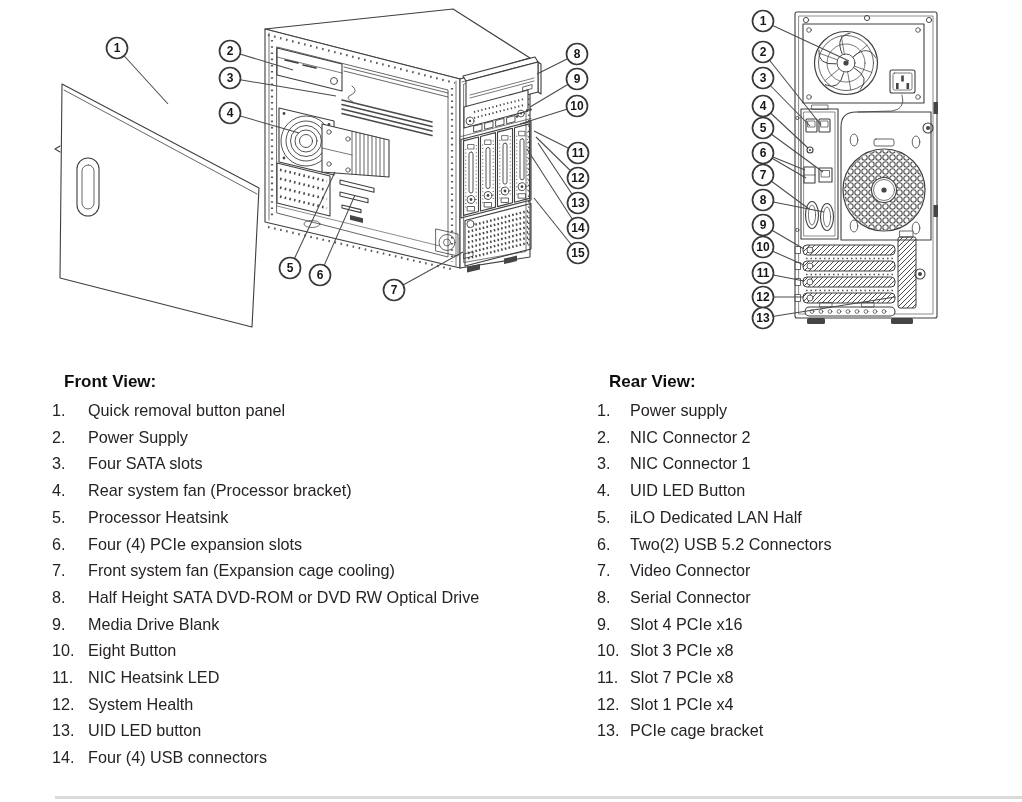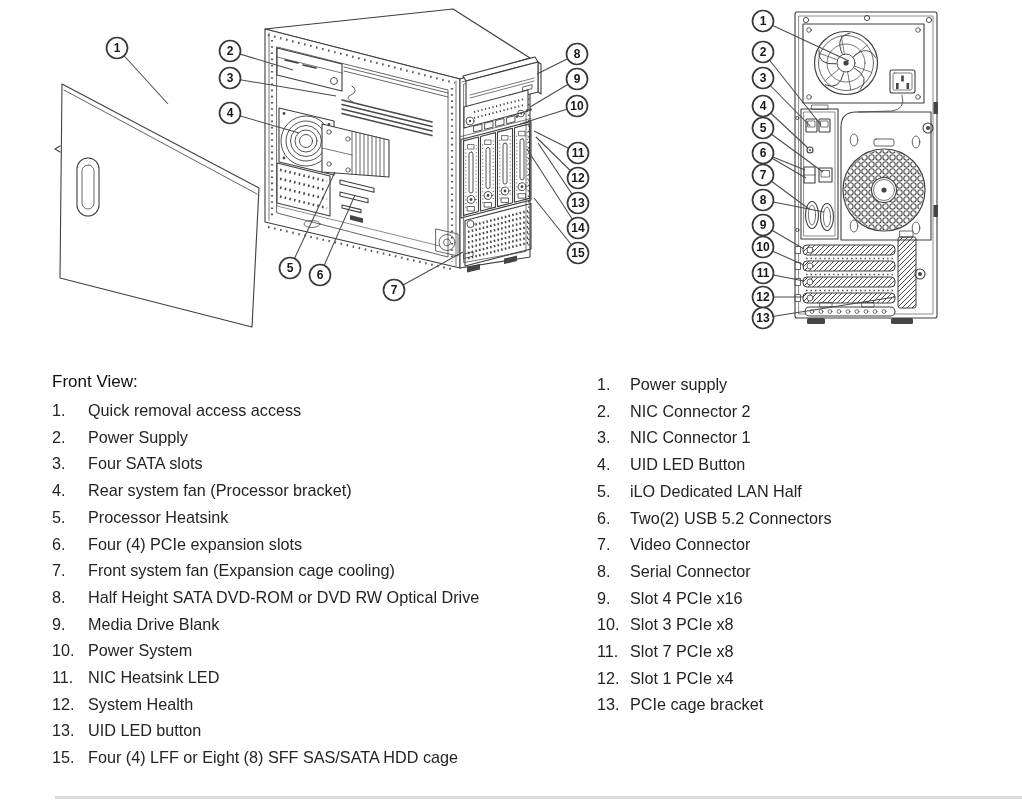--- a/index.html
+++ b/index.html
@@ -22,21 +22,21 @@
   .dk { fill:#454545; stroke:none; }
   .leader { stroke:#4a4a4a; stroke-width:1.05; fill:none; }
   .bubble { fill:#ffffff; stroke:#383838; stroke-width:1.7; }
   .bubble-num { fill:#161616; font-weight:bold; font-size:12px; text-anchor:middle;
                 font-family:"Liberation Sans", sans-serif; }
 
   
   .col { position:absolute; top:371px; }
   .col-front { left:52px; width:535px; }
   .col-rear  { left:597px; width:420px; }
-  .heading { font-weight:normal; font-size:17px; line-height:21px; color:#0e0e0e; margin:0 0 5px 0; }
+  .heading { font-weight:bold; font-size:17px; line-height:21px; color:#0e0e0e; margin:0 0 5px 12px; }
   .row { display:flex; font-size:16.2px; line-height:26.7px; color:#272325; }
   .num { flex:0 0 36px; }
   .col-rear .num { flex:0 0 33px; }
   .txt { flex:1; white-space:nowrap; }
   .bottom-rule { position:absolute; left:55px; right:0; top:796px; height:3px; background:#dadada; }
 </style>
 </head>
 <body>
 
 <div class="page">
@@ -475,21 +475,21 @@
           <text x="763" y="318" dy="4.3" class="bubble-num">13</text>
         </g>
       </g>
 </svg>
 
 <div class="col col-front">
   <div class="heading">Front View:</div>
   <div>
         <div class="row">
           <span class="num">1.</span>
-          <span class="txt">Quick removal access access</span>
+          <span class="txt">Quick removal button panel</span>
         </div>
         <div class="row">
           <span class="num">2.</span>
           <span class="txt">Power Supply</span>
         </div>
         <div class="row">
           <span class="num">3.</span>
           <span class="txt">Four SATA slots</span>
         </div>
         <div class="row">
@@ -511,42 +511,43 @@
         <div class="row">
           <span class="num">8.</span>
           <span class="txt">Half Height SATA DVD-ROM or DVD RW Optical Drive</span>
         </div>
         <div class="row">
           <span class="num">9.</span>
           <span class="txt">Media Drive Blank</span>
         </div>
         <div class="row">
           <span class="num">10.</span>
-          <span class="txt">Power System</span>
+          <span class="txt">Eight Button</span>
         </div>
         <div class="row">
           <span class="num">11.</span>
           <span class="txt">NIC Heatsink LED</span>
         </div>
         <div class="row">
           <span class="num">12.</span>
           <span class="txt">System Health</span>
         </div>
         <div class="row">
           <span class="num">13.</span>
           <span class="txt">UID LED button</span>
         </div>
         <div class="row">
-          <span class="num">15.</span>
-          <span class="txt">Four (4) LFF or Eight (8) SFF SAS/SATA HDD cage</span>
+          <span class="num">14.</span>
+          <span class="txt">Four (4) USB connectors</span>
         </div>
       </div>
 </div>
 
 <div class="col col-rear">
+  <div class="heading">Rear View:</div>
   <div>
         <div class="row">
           <span class="num">1.</span>
           <span class="txt">Power supply</span>
         </div>
         <div class="row">
           <span class="num">2.</span>
           <span class="txt">NIC Connector 2</span>
         </div>
         <div class="row">

